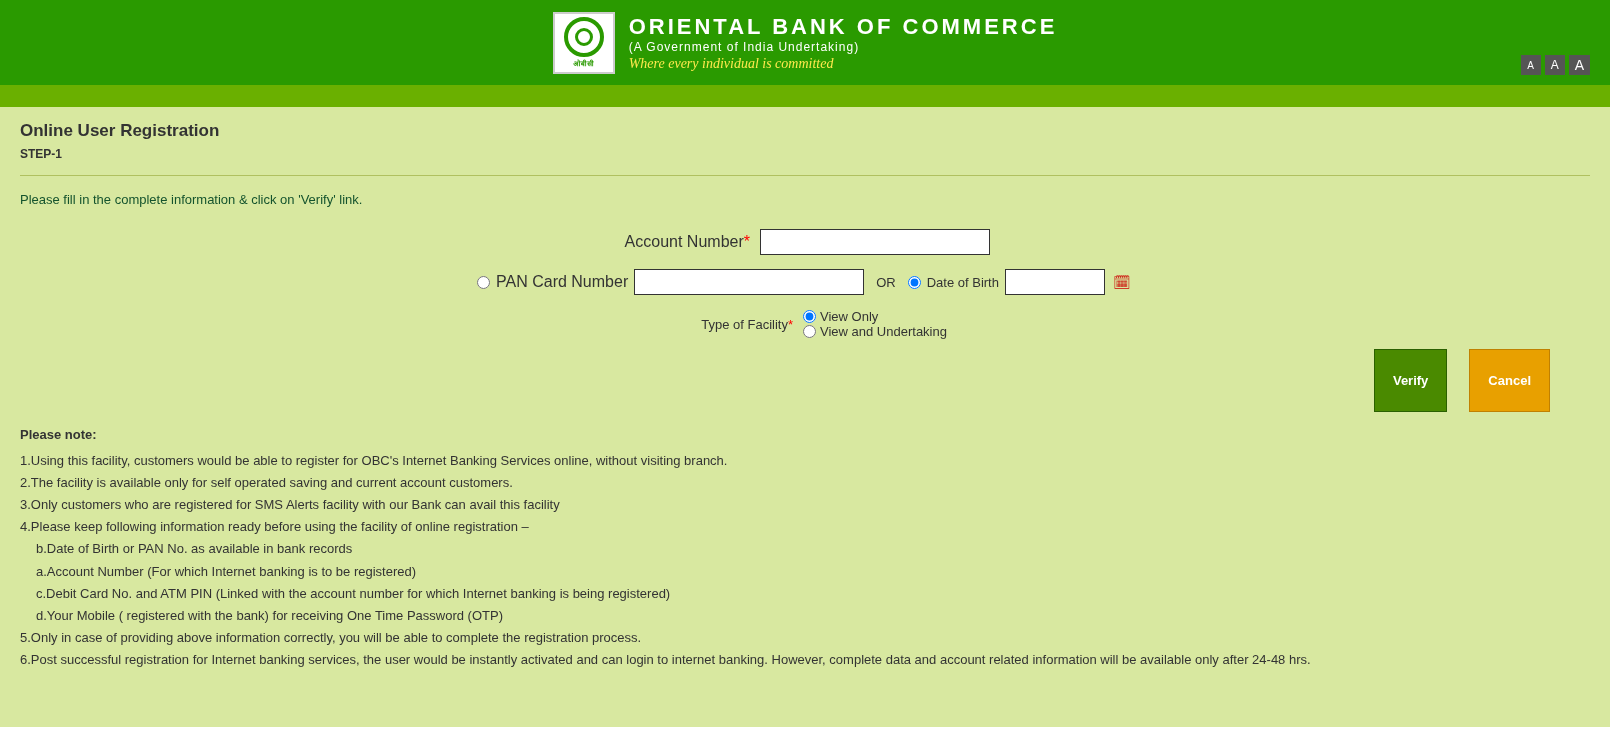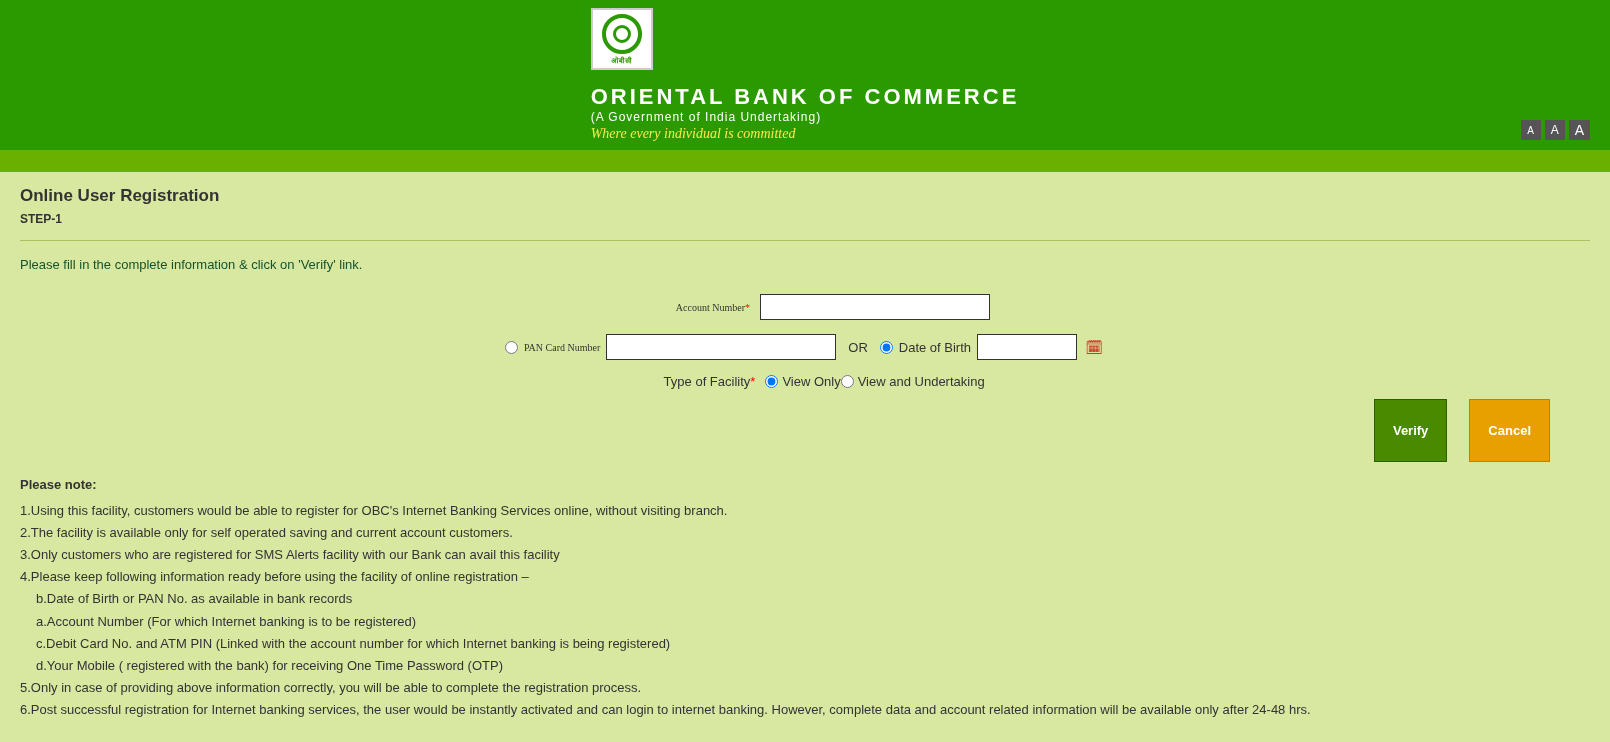--- a/index.html
+++ b/index.html
@@ -10,22 +10,22 @@
       background-color: #2a9a00;
       display: flex;
       align-items: center;
       justify-content: center;
       padding: 8px 20px;
       position: relative;
       min-height: 85px;
     }
     .header-logo {
       display: flex;
+      align-items: center;
       gap: 14px;
-      flex-direction: column;
     }
     .logo-box {
       width: 62px;
       height: 62px;
       background: #fff;
       border: 2px solid #ccc;
       display: flex;
       align-items: center;
       justify-content: center;
       font-size: 10px;
@@ -146,23 +146,22 @@
 
     .form-row {
       display: flex;
       align-items: center;
       gap: 10px;
     }
 
     .form-label {
       text-align: right;
       min-width: 130px;
-      font-size: 10px;
-      color: #333;
-      font-family: Liberation Serif, serif;
+      font-size: 16px;
+      color: #333;
     }
     .required {
       color: red;
     }
 
     .form-input {
       width: 230px;
       height: 26px;
       border: 1px solid #333;
       background: #fff;
@@ -199,21 +198,21 @@
       color: #c00;
     }
     .radio-label {
       text-align: right;
       min-width: 130px;
       font-size: 13px;
       color: #333;
     }
     .radio-options {
       display: flex;
-      flex-direction: row;
+      flex-direction: column;
     }
     .radio-option {
       display: flex;
       align-items: center;
       gap: 4px;
       font-size: 13px;
       color: #333;
     }
 
     

